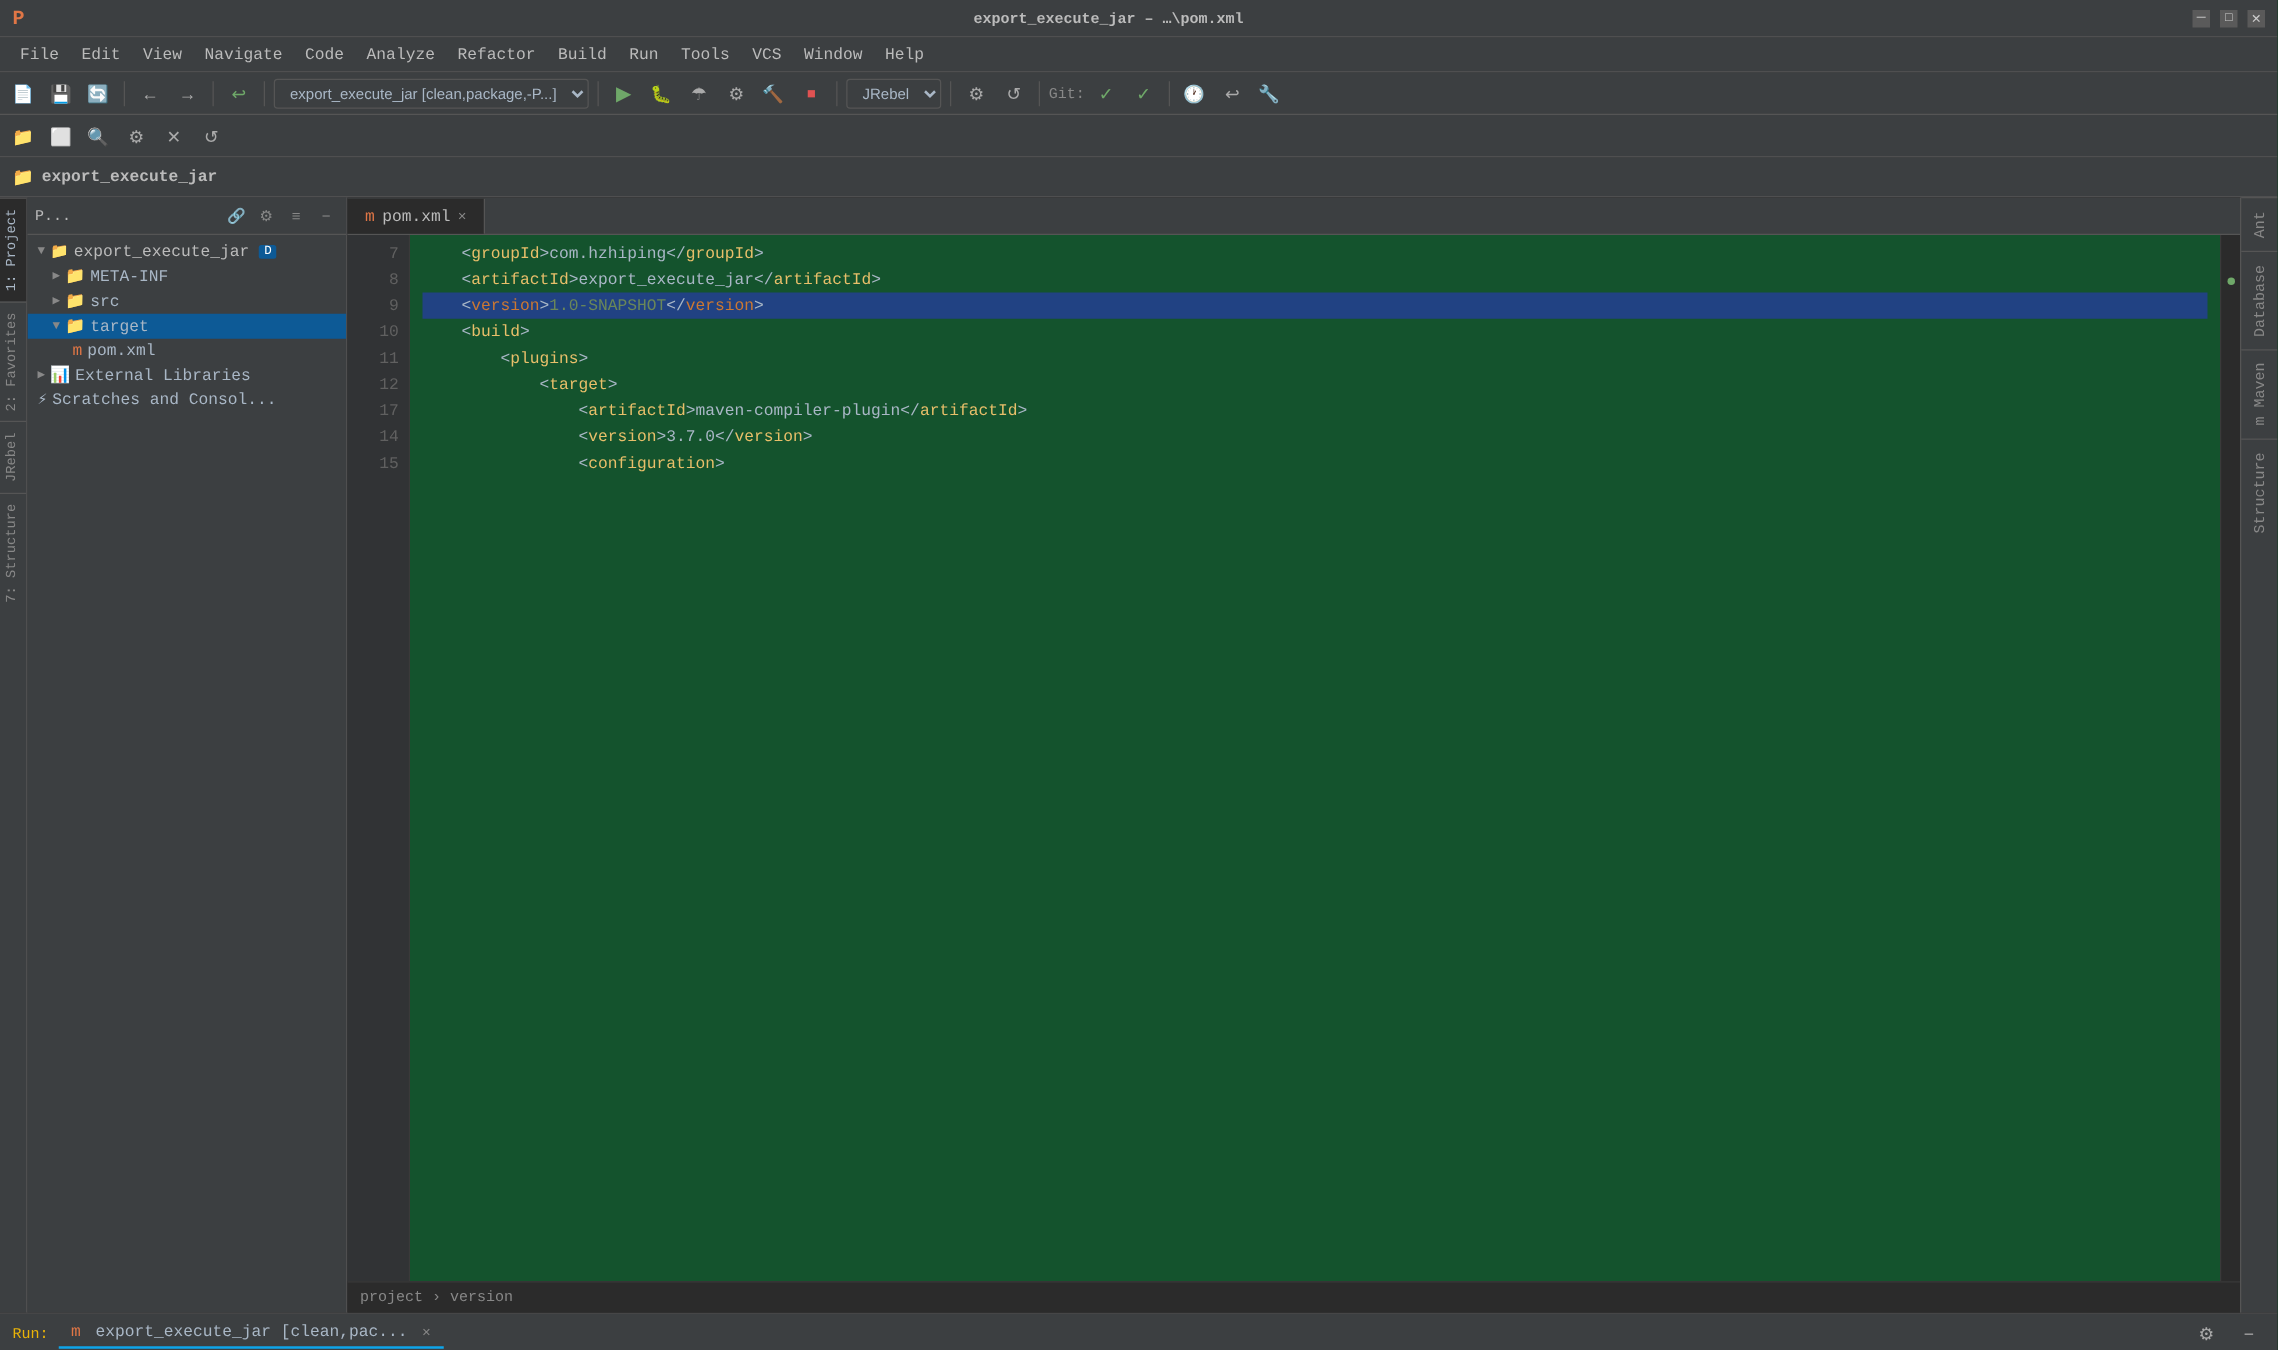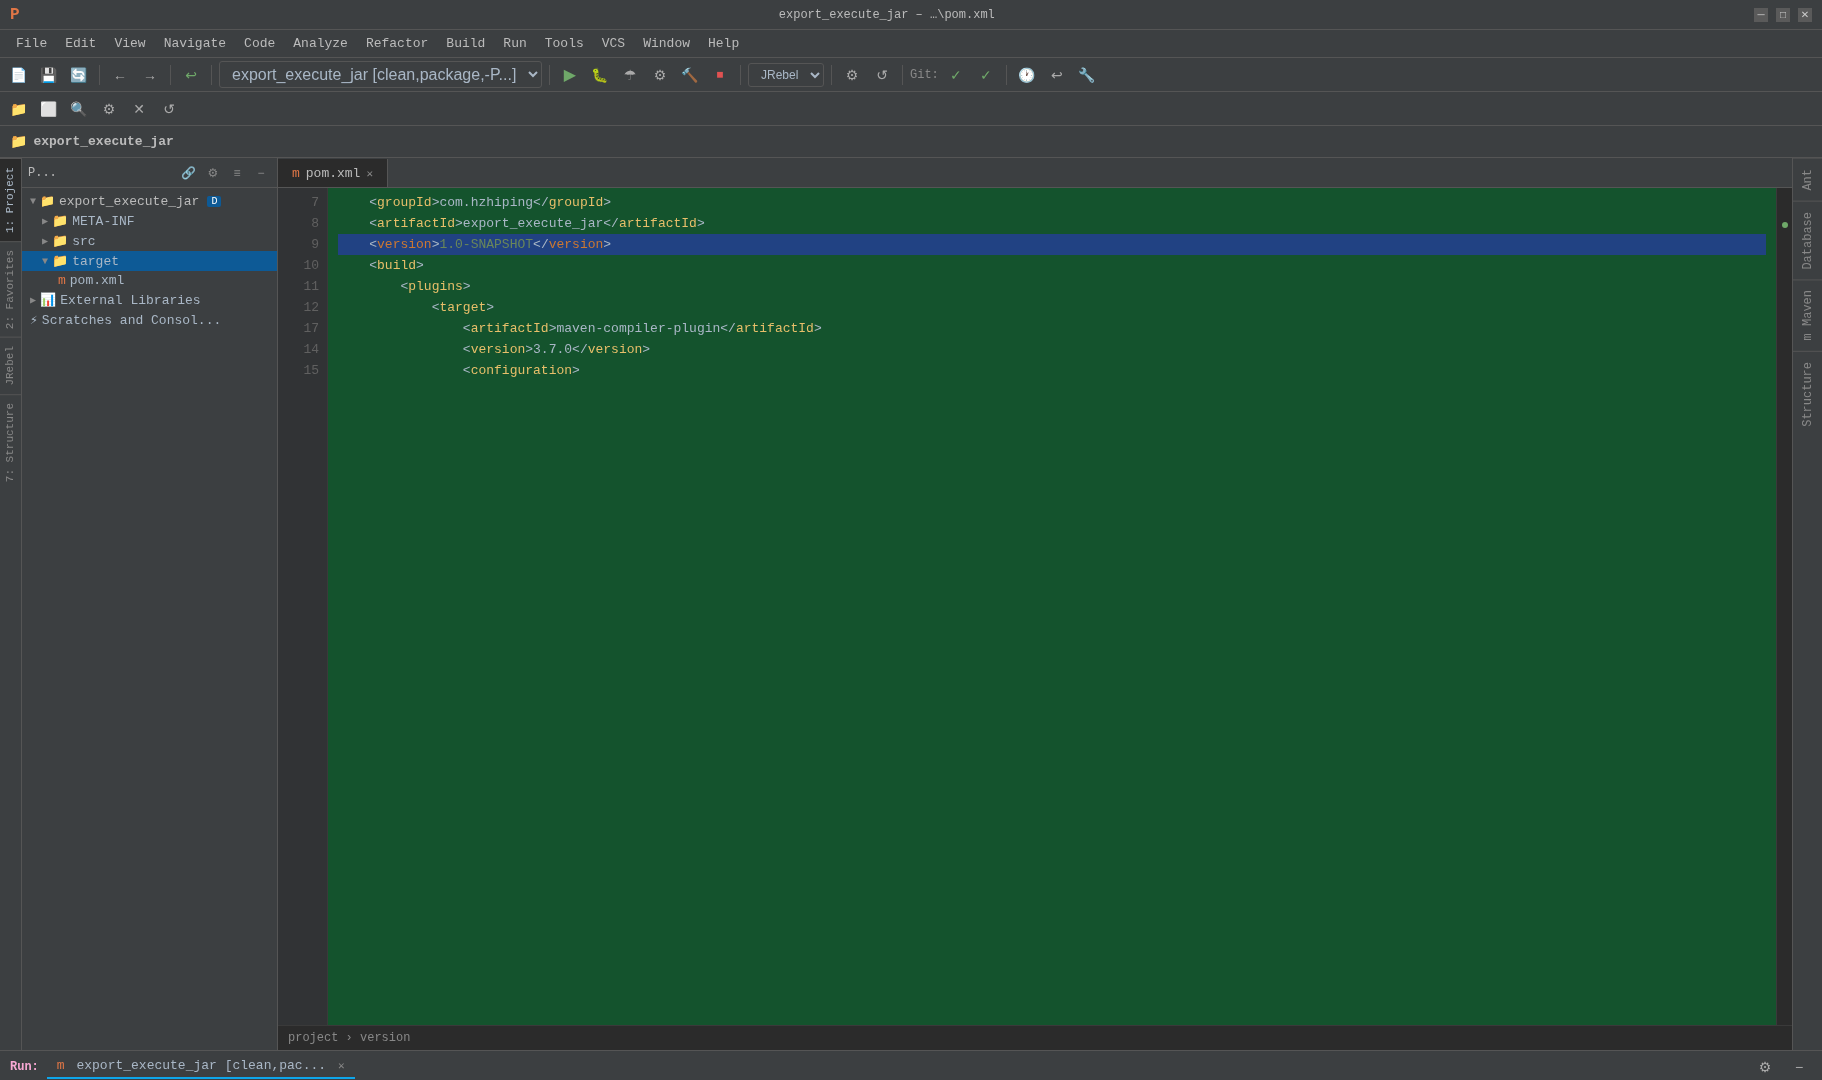--- a/index.html
+++ b/index.html
@@ -24,20 +24,21 @@
       border-bottom: 1px solid #555;
     }
     #title-bar-left {
       display: flex;
       align-items: center;
       gap: 8px;
     }
     #title-bar-title {
       color: #bbb;
       font-size: 12px;
+      font-weight: bold;
     }
     #title-bar-controls {
       display: flex;
       gap: 8px;
     }
     .win-btn {
       width: 14px; height: 14px;
       border: none;
       cursor: pointer;
       font-size: 10px;
@@ -84,21 +85,21 @@
       border-radius: 3px;
       font-size: 14px;
     }
     .tb-divider { width: 1px; height: 20px; background: #555; margin: 0 3px; }
 
     #run-config-dropdown {
       background: #3c3f41;
       border: 1px solid #555;
       color: #a9b7c6;
       padding: 3px 8px;
-      font-size: 16px;
+      font-size: 12px;
       border-radius: 3px;
       cursor: pointer;
       min-width: 220px;
     }
     .run-btn { color: #6fa869; font-size: 16px; }
 
     #jrebel-dropdown {
       background: #3c3f41;
       border: 1px solid #555;
       color: #a9b7c6;
@@ -516,21 +517,21 @@
     <div class="right-panel-label">Ant</div>
     <div class="right-panel-label">Database</div>
     <div class="right-panel-label">m Maven</div>
     <div class="right-panel-label">Structure</div>
   </div>
 
 </div>
 
 <div id="run-panel">
   <div id="run-panel-header">
-    <span style="color:#f9a8d4; font-size:12px;font-weight:bold;">Run:</span>
+    <span style="color:#eab308; font-size:12px;">Run:</span>
     <div class="run-panel-tab active">
       <span style="color:#e07646; margin-right:4px;">m</span>
       <span>export_execute_jar [clean,pac...</span>
       <span class="run-panel-tab-close">✕</span>
     </div>
     <div style="flex:1;"></div>
     <button class="tb-btn">⚙</button>
     <button class="tb-btn">−</button>
   </div>
 

